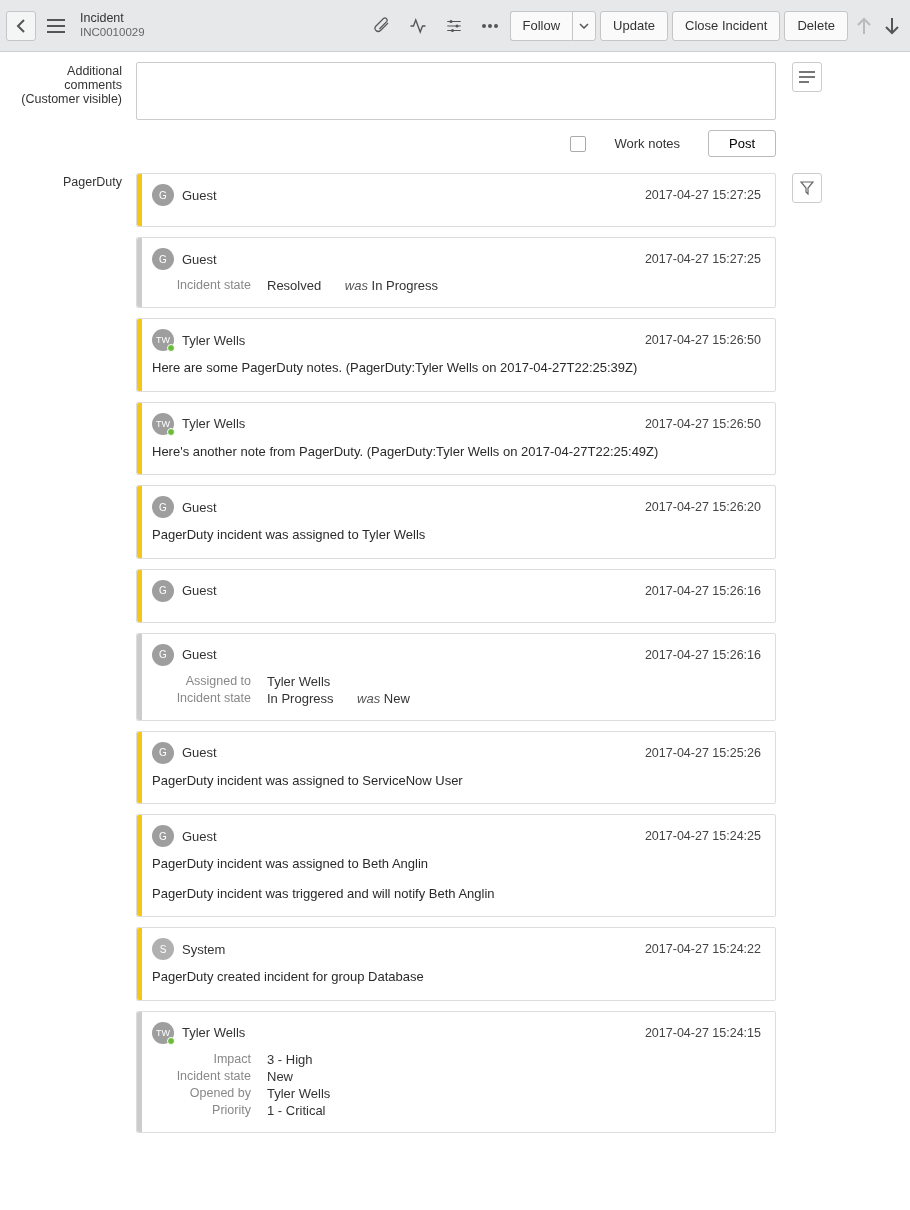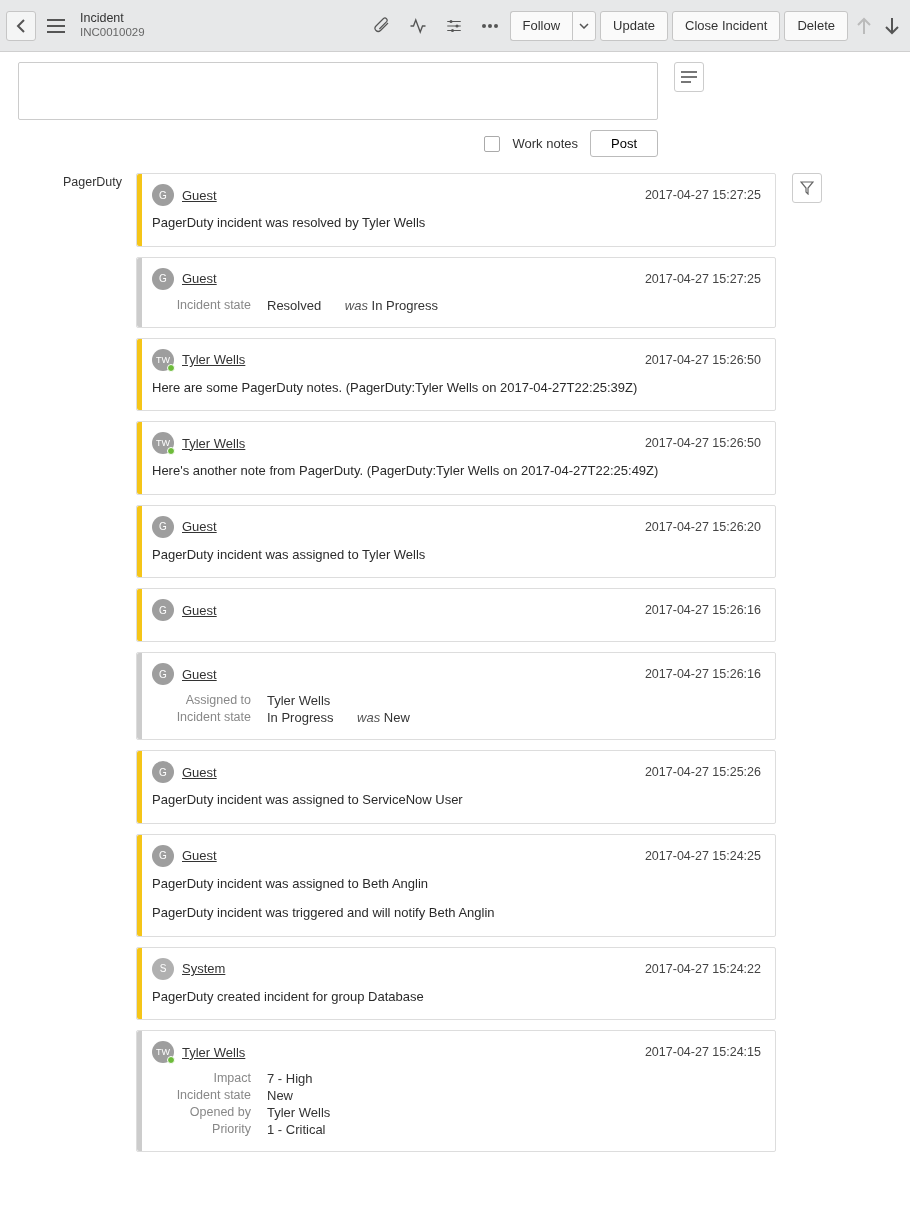--- a/index.html
+++ b/index.html
@@ -63,21 +63,21 @@
     height: 58px;
     border-radius: 2px;
   }
   .side-btn {
     position: absolute; right: -46px; top:0;
     width: 30px; height:30px;
     border:1px solid #ccc; border-radius:3px;
     background:#fff; display:flex; align-items:center; justify-content:center;
     cursor:pointer;
   }
-  .post-row { display:flex; justify-content:flex-end; align-items:center; gap:12px; margin-top:10px; padding-right:0;}
+  .post-row { display:flex; justify-content:flex-end; align-items:center; gap:28px; margin-top:10px; padding-right:0;}
   .chk { width:16px; height:16px; border:1px solid #aaa; border-radius:2px; background:#fff;}
   .post-btn { border:1px solid #bbb; background:#fff; padding:5px 20px; border-radius:3px; font-size:13px; cursor:pointer;}
 
   .activity-list { }
   .entry {
     border:1px solid #ddd; border-radius:2px; margin-bottom:10px;
     display:flex;
   }
   .entry .stripe { width:5px; flex-shrink:0; border-top-left-radius:2px; border-bottom-left-radius:2px;}
   .stripe.yellow { background:#f5c518; }
@@ -91,21 +91,21 @@
     position:relative;
   }
   .avatar.guest { background:#9e9e9e; }
   .avatar.system { background:#b0b0b0; }
   .avatar.tw { background:#9e9e9e; font-size:9px;}
   .presence {
     position:absolute; bottom:-1px; right:-1px;
     width:8px; height:8px; border-radius:50%;
     background:#6dbb3a; border:1px solid #fff;
   }
-  .author { font-size:13px; color:#333;text-decoration:underline; }
+  .author { font-size:13px; color:#333; }
   .ts { margin-left:auto; font-size:12.5px; color:#444; }
   .etext { font-size:13px; color:#2a2a2a; line-height:1.35; margin:2px 0;}
   .fields { margin-top:4px; }
   .frow { display:flex; margin:2px 0; }
   .frow .flabel { width:115px; text-align:right; color:#888; font-size:12.5px; padding-right:16px;}
   .frow .fval { font-size:13px; color:#333; }
   .was { font-style:italic; color:#555;padding-left:20px; }
 
   svg { display:block; }
 </style>
@@ -172,20 +172,24 @@
   <span class="arrow-down">
     <svg width="16" height="20" viewBox="0 0 16 20">
         <path d="M8 2 V17 M2 11 L8 17 L14 11" stroke="#555" stroke-width="2" fill="none"></path>
       </svg>
   </span>
 </div>
 
 <div class="content">
 
   <div class="row">
+    <div class="label-col">
+      <div>Additional comments</div>
+      <div>(Customer visible)</div>
+    </div>
     <div class="field-col" style="max-width:640px;">
       <div class="comments-box"></div>
       <div class="side-btn">
         <svg width="16" height="14" viewBox="0 0 16 14">
           <rect x="0" y="1" width="16" height="2" fill="#777"></rect>
             <rect x="0" y="6" width="16" height="2" fill="#777"></rect>
             <rect x="0" y="11" width="10" height="2" fill="#777"></rect>
         </svg>
       </div>
       <div class="post-row">
@@ -206,21 +210,20 @@
       </div>
       <div class="activity-list" id="activity-list">
           <div class="entry">
             <div class="stripe yellow"></div>
             <div class="body">
               <div class="ehead">
                 <div class="avatar guest">G</div>
                 <span class="author">Guest</span>
                 <span class="ts">2017-04-27 15:27:25</span>
               </div>
-              <div class="etext">PagerDuty incident was resolved by Tyler Wells</div>
             </div>
           </div>
           <div class="entry">
             <div class="stripe gray"></div>
             <div class="body">
               <div class="ehead">
                 <div class="avatar guest">G</div>
                 <span class="author">Guest</span>
                 <span class="ts">2017-04-27 15:27:25</span>
               </div>
@@ -333,21 +336,21 @@
             <div class="stripe gray"></div>
             <div class="body">
               <div class="ehead">
                 <div class="avatar tw">TW<span class="presence"></span></div>
                 <span class="author">Tyler Wells</span>
                 <span class="ts">2017-04-27 15:24:15</span>
               </div>
               <div class="fields">
                 <div class="frow">
                   <div class="flabel">Impact</div>
-                  <div class="fval">7 - High</div>
+                  <div class="fval">3 - High</div>
                 </div>
                 <div class="frow">
                   <div class="flabel">Incident state</div>
                   <div class="fval">New</div>
                 </div>
                 <div class="frow">
                   <div class="flabel">Opened by</div>
                   <div class="fval">Tyler Wells</div>
                 </div>
                 <div class="frow">

